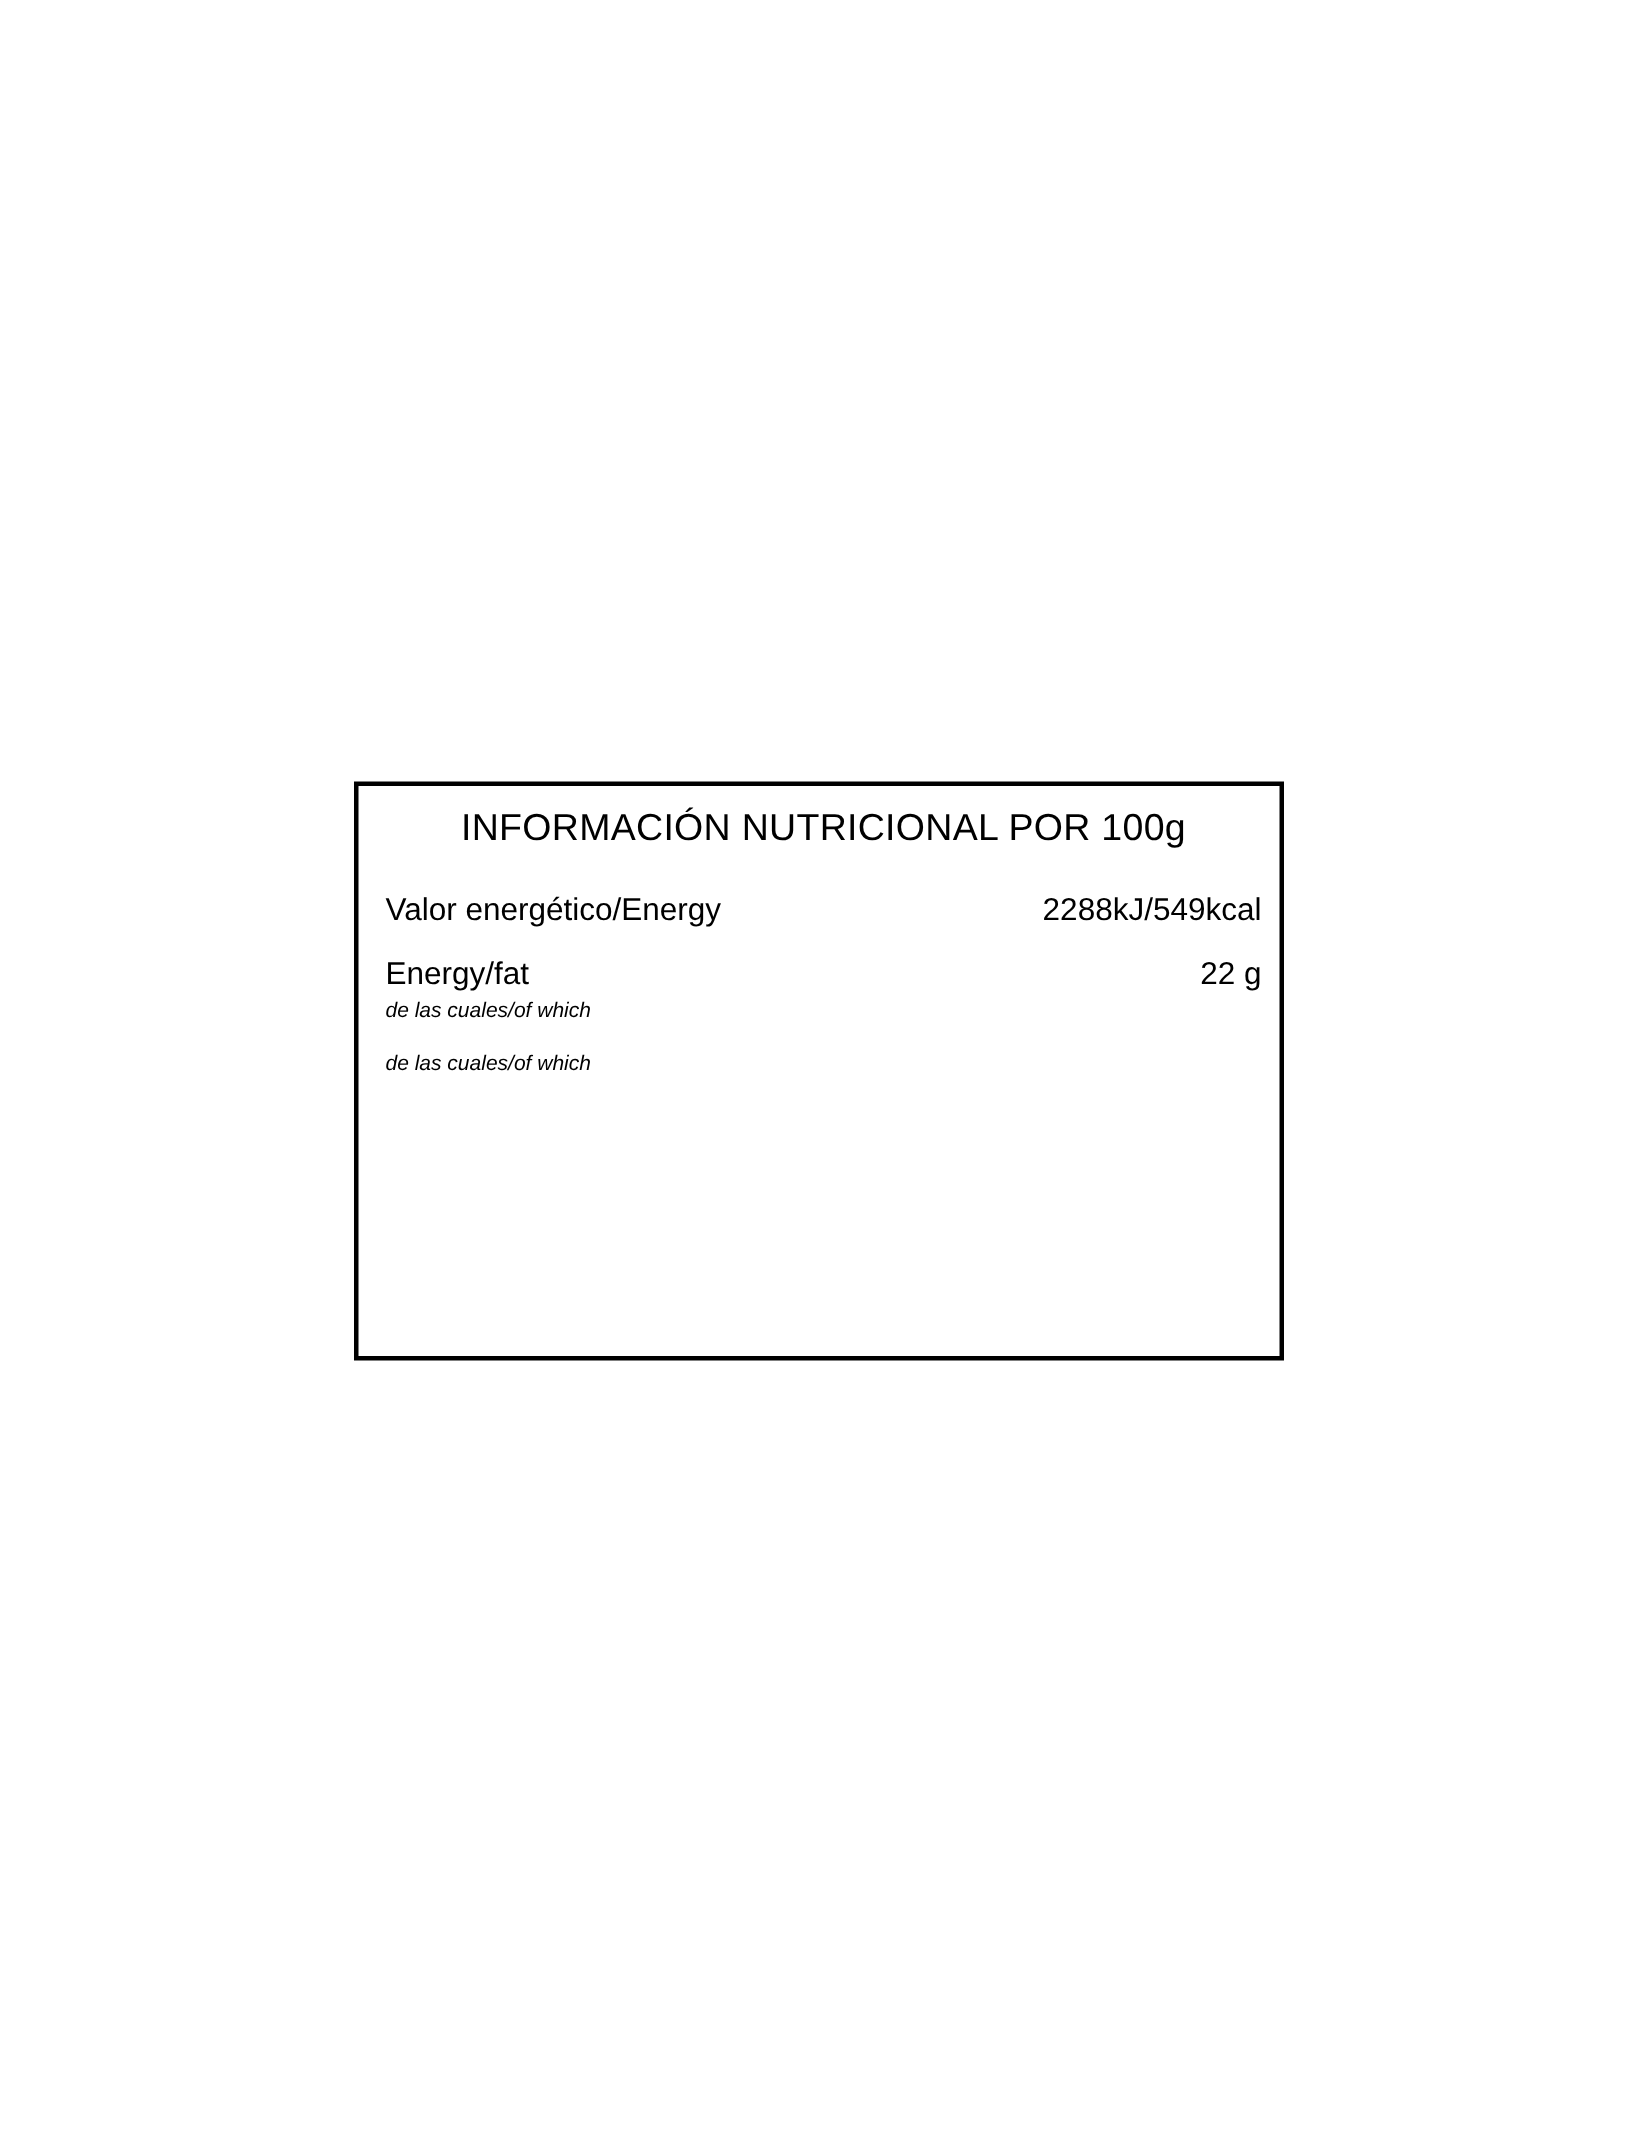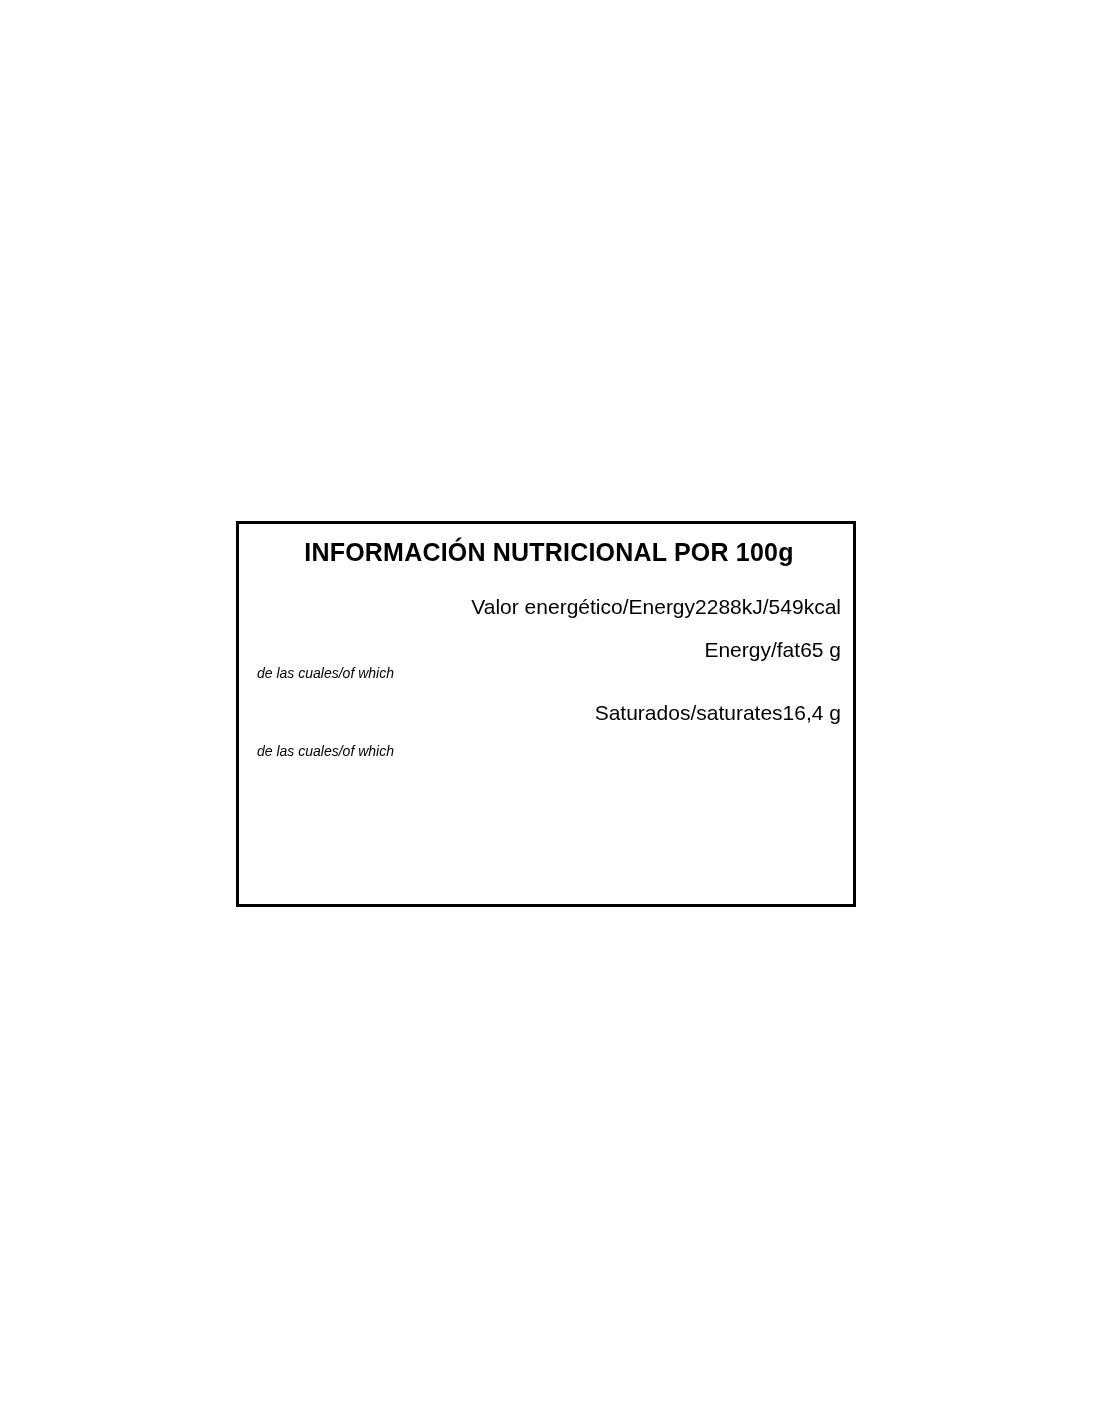--- a/index.html
+++ b/index.html
@@ -26,37 +26,37 @@
     border: 3px solid #000000;
     background: #ffffff;
     padding: 13px 12px 0 18px;
   }
   .title-block {
     text-align: center;
     margin-bottom: 26px;
   }
   .title-line1 {
     font-size: 25px;
-    font-weight: bold;
+    font-weight: normal;
     letter-spacing: 0.2px;
     line-height: 30px;
     white-space: nowrap;
   }
   .title-line2 {
     font-size: 20px;
     font-weight: bold;
     letter-spacing: 0.2px;
     line-height: 26px;
     white-space: nowrap;
   }
   .rows { width: 100%; }
   .row { width: 100%; }
   .row-main {
     display: flex;
-    justify-content: flex-end;
+    justify-content: space-between;
     align-items: baseline;
     font-size: 21px;
     line-height: 27px;
     margin-top: 16px;
   }
   .nutrient-name { text-align: left; }
   .nutrient-value { text-align: right; }
   .sub-note {
     font-size: 14px;
     line-height: 19px;
@@ -84,32 +84,25 @@
         <div class="row-main">
           <span class="nutrient-name">Valor energético/Energy</span>
           <span class="nutrient-value">2288kJ/549kcal</span>
         </div>
 
       </div>
 
       <div class="row gap-md">
         <div class="row-main">
           <span class="nutrient-name">Energy/fat</span>
-          <span class="nutrient-value">65 g</span>
+          <span class="nutrient-value">22 g</span>
         </div>
         <div class="sub-note">de las cuales/of which</div>
       </div>
 
-      <div class="row gap-sm">
-        <div class="row-main">
-          <span class="nutrient-name">Saturados/saturates</span>
-          <span class="nutrient-value">16,4 g</span>
-        </div>
-
-      </div>
 
       <div class="row gap-lg">
         <div class="sub-note">de las cuales/of which</div>
       </div>
 
 
 
 
     </div>
   </div>

